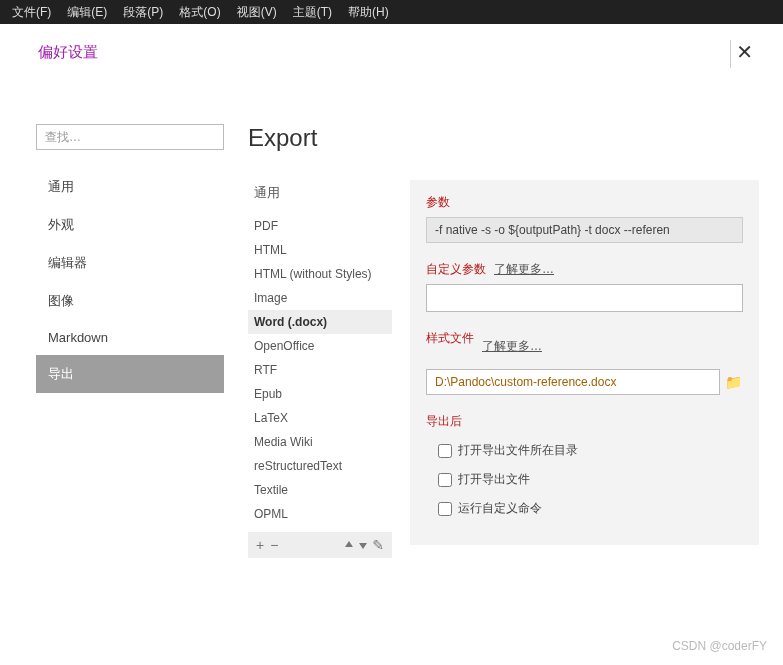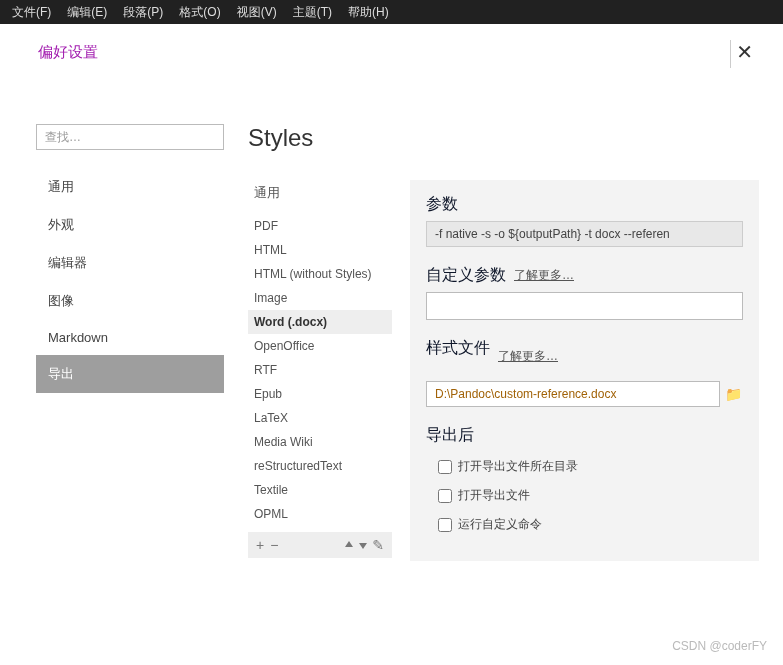--- a/index.html
+++ b/index.html
@@ -22,21 +22,21 @@
 .format-panel { width: 144px; flex-shrink: 0; }
 .format-header { font-size: 13px; color: #555; padding: 4px 6px; }
 .format-list { margin-top: 8px; }
 .format-item { padding: 5px 6px; font-size: 12px; color: #555; cursor: pointer; }
 .format-item.active { background: #eeeeee; font-weight: bold; color: #333; }
 .format-toolbar { background: #eeeeee; height: 26px; margin-top: 6px; display: flex; align-items: center; justify-content: space-between; padding: 0 8px; color: #777; }
 .format-toolbar-left { display: flex; gap: 6px; }
 .format-toolbar-right { display: flex; gap: 4px; align-items: center; }
 .tb-btn { cursor: pointer; font-size: 14px; }
 .settings-panel { flex: 1; background: #f3f3f3; padding: 14px 16px 18px; }
-.setting-label { font-size: 16px; color: #0f172a; margin-bottom: 6px; }
+.setting-label { font-size: 12px; color: #b91c1c; margin-bottom: 6px; }
 .setting-row { margin-bottom: 18px; }
 .param-input { width: 100%; height: 26px; border: 1px solid #ccc; background: #e8e8e8; padding: 12px 8px; font-size: 12px; color: #444; }
 .custom-input { width: 100%; height: 28px; border: 1px solid #bbb; background: #fff; padding: 0 8px; font-size: 12px; }
 .link-more { color: #555; text-decoration: underline; font-size: 12px; cursor: pointer; margin-left: 8px; }
 .style-row { display: flex; align-items: center; gap: 6px; }
 .style-input { flex: 1; height: 26px; border: 1px solid #bbb; background: #fff; padding: 0 8px; font-size: 12px; color: #a16207; }
 .folder-icon { cursor: pointer; font-size: 14px; }
 .checkbox-row { display: flex; align-items: center; gap: 6px; padding: 6px 0 6px 12px; font-size: 12px; color: #444; }
 .checkbox-row input { width: 14px; height: 14px; cursor: pointer; }
 .watermark { position: absolute; bottom: 12px; right: 16px; font-size: 12px; color: #bababa; }
@@ -69,21 +69,21 @@
     <input class="search-input" type="text" placeholder="查找…" style="">
     <div class="nav-item">通用</div>
     <div class="nav-item">外观</div>
     <div class="nav-item">编辑器</div>
     <div class="nav-item">图像</div>
     <div class="nav-item">Markdown</div>
     <div class="nav-item active">导出</div>
   </div>
 
   <div class="main">
-    <div class="main-title">Styles</div>
+    <div class="main-title">Export</div>
 
     <div class="panels">
       <div class="format-panel">
         <div class="format-header">通用</div>
         <div class="format-list">
           <div class="format-item">PDF</div>
           <div class="format-item">HTML</div>
           <div class="format-item">HTML (without Styles)</div>
           <div class="format-item">Image</div>
           <div class="format-item active">Word (.docx)</div>

